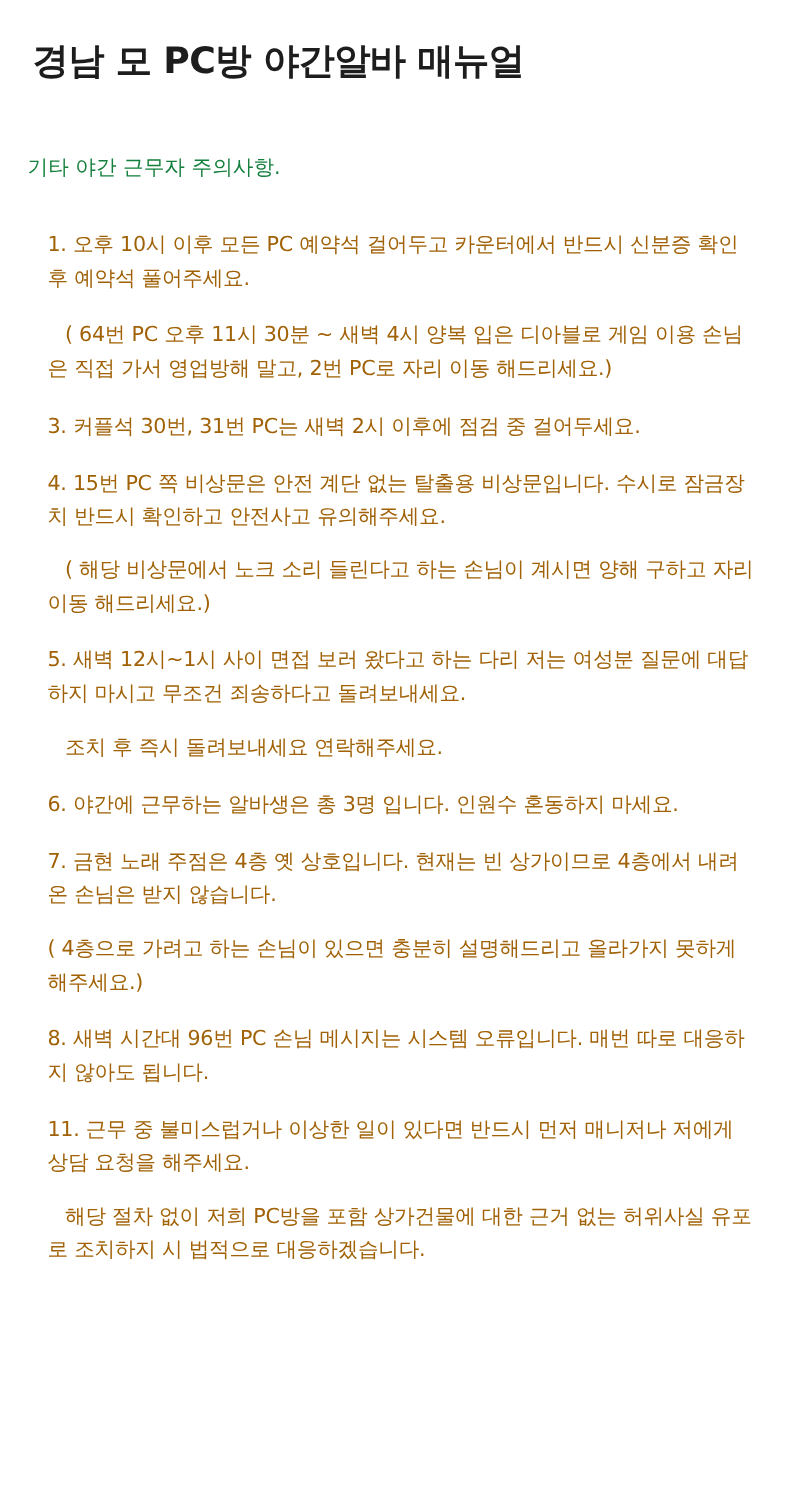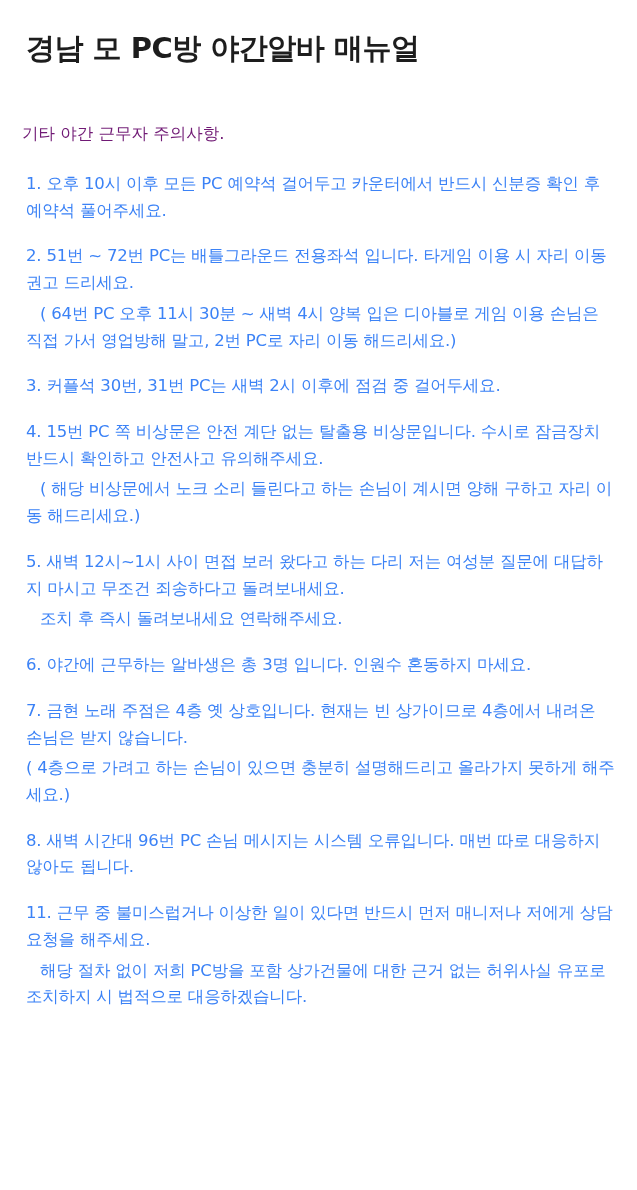--- a/index.html
+++ b/index.html
@@ -27,38 +27,38 @@
     font-weight: bold;
     letter-spacing: -0.5px;
     color: #1d1d1d;
     margin: 0;
     padding-top: 30px;
     padding-left: 8px;
     line-height: 1.25;
   }
   .intro {
     font-size: 16.5px;
-    color: #701a75;
+    color: #15803d;
     margin: 0;
     padding-top: 56px;
     padding-left: 4px;
     line-height: 1.5;
   }
   .items {
     padding-top: 20px;
     padding-left: 4px;
   }
   .item {
     margin-bottom: 19px;
   }
   .item p {
-    margin: 4px;
+    margin: 16px;
     font-size: 16.5px;
     line-height: 1.62;
-    color: #3b82f6;
+    color: #a16207;
     letter-spacing: -0.2px;
   }
   .item p.indent {
     text-indent: 14px;
   }
   .item p.noindent {
     text-indent: 0;
   }
 </style>
 </head>
@@ -67,21 +67,20 @@
 <div class="page">
   <h1 class="doc-title">경남 모 PC방 야간알바 매뉴얼</h1>
   <p class="intro">기타 야간 근무자 주의사항.</p>
   <div class="items">
 
     <div class="item">
       <p class="noindent">1. 오후 10시 이후 모든 PC 예약석 걸어두고 카운터에서 반드시 신분증 확인 후 예약석 풀어주세요.</p>
     </div>
 
     <div class="item">
-      <p class="noindent">2. 51번 ~ 72번 PC는 배틀그라운드 전용좌석 입니다. 타게임 이용 시 자리 이동 권고 드리세요.</p>
       <p class="indent">( 64번 PC 오후 11시 30분 ~ 새벽 4시 양복 입은 디아블로 게임 이용 손님은 직접 가서 영업방해 말고, 2번 PC로 자리 이동 해드리세요.)</p>
     </div>
 
     <div class="item">
       <p class="noindent">3. 커플석 30번, 31번 PC는 새벽 2시 이후에 점검 중 걸어두세요.</p>
     </div>
 
     <div class="item">
       <p class="noindent">4. 15번 PC 쪽 비상문은 안전 계단 없는 탈출용 비상문입니다. 수시로 잠금장치 반드시 확인하고 안전사고 유의해주세요.</p>
       <p class="indent">( 해당 비상문에서 노크 소리 들린다고 하는 손님이 계시면 양해 구하고 자리 이동 해드리세요.)</p>

